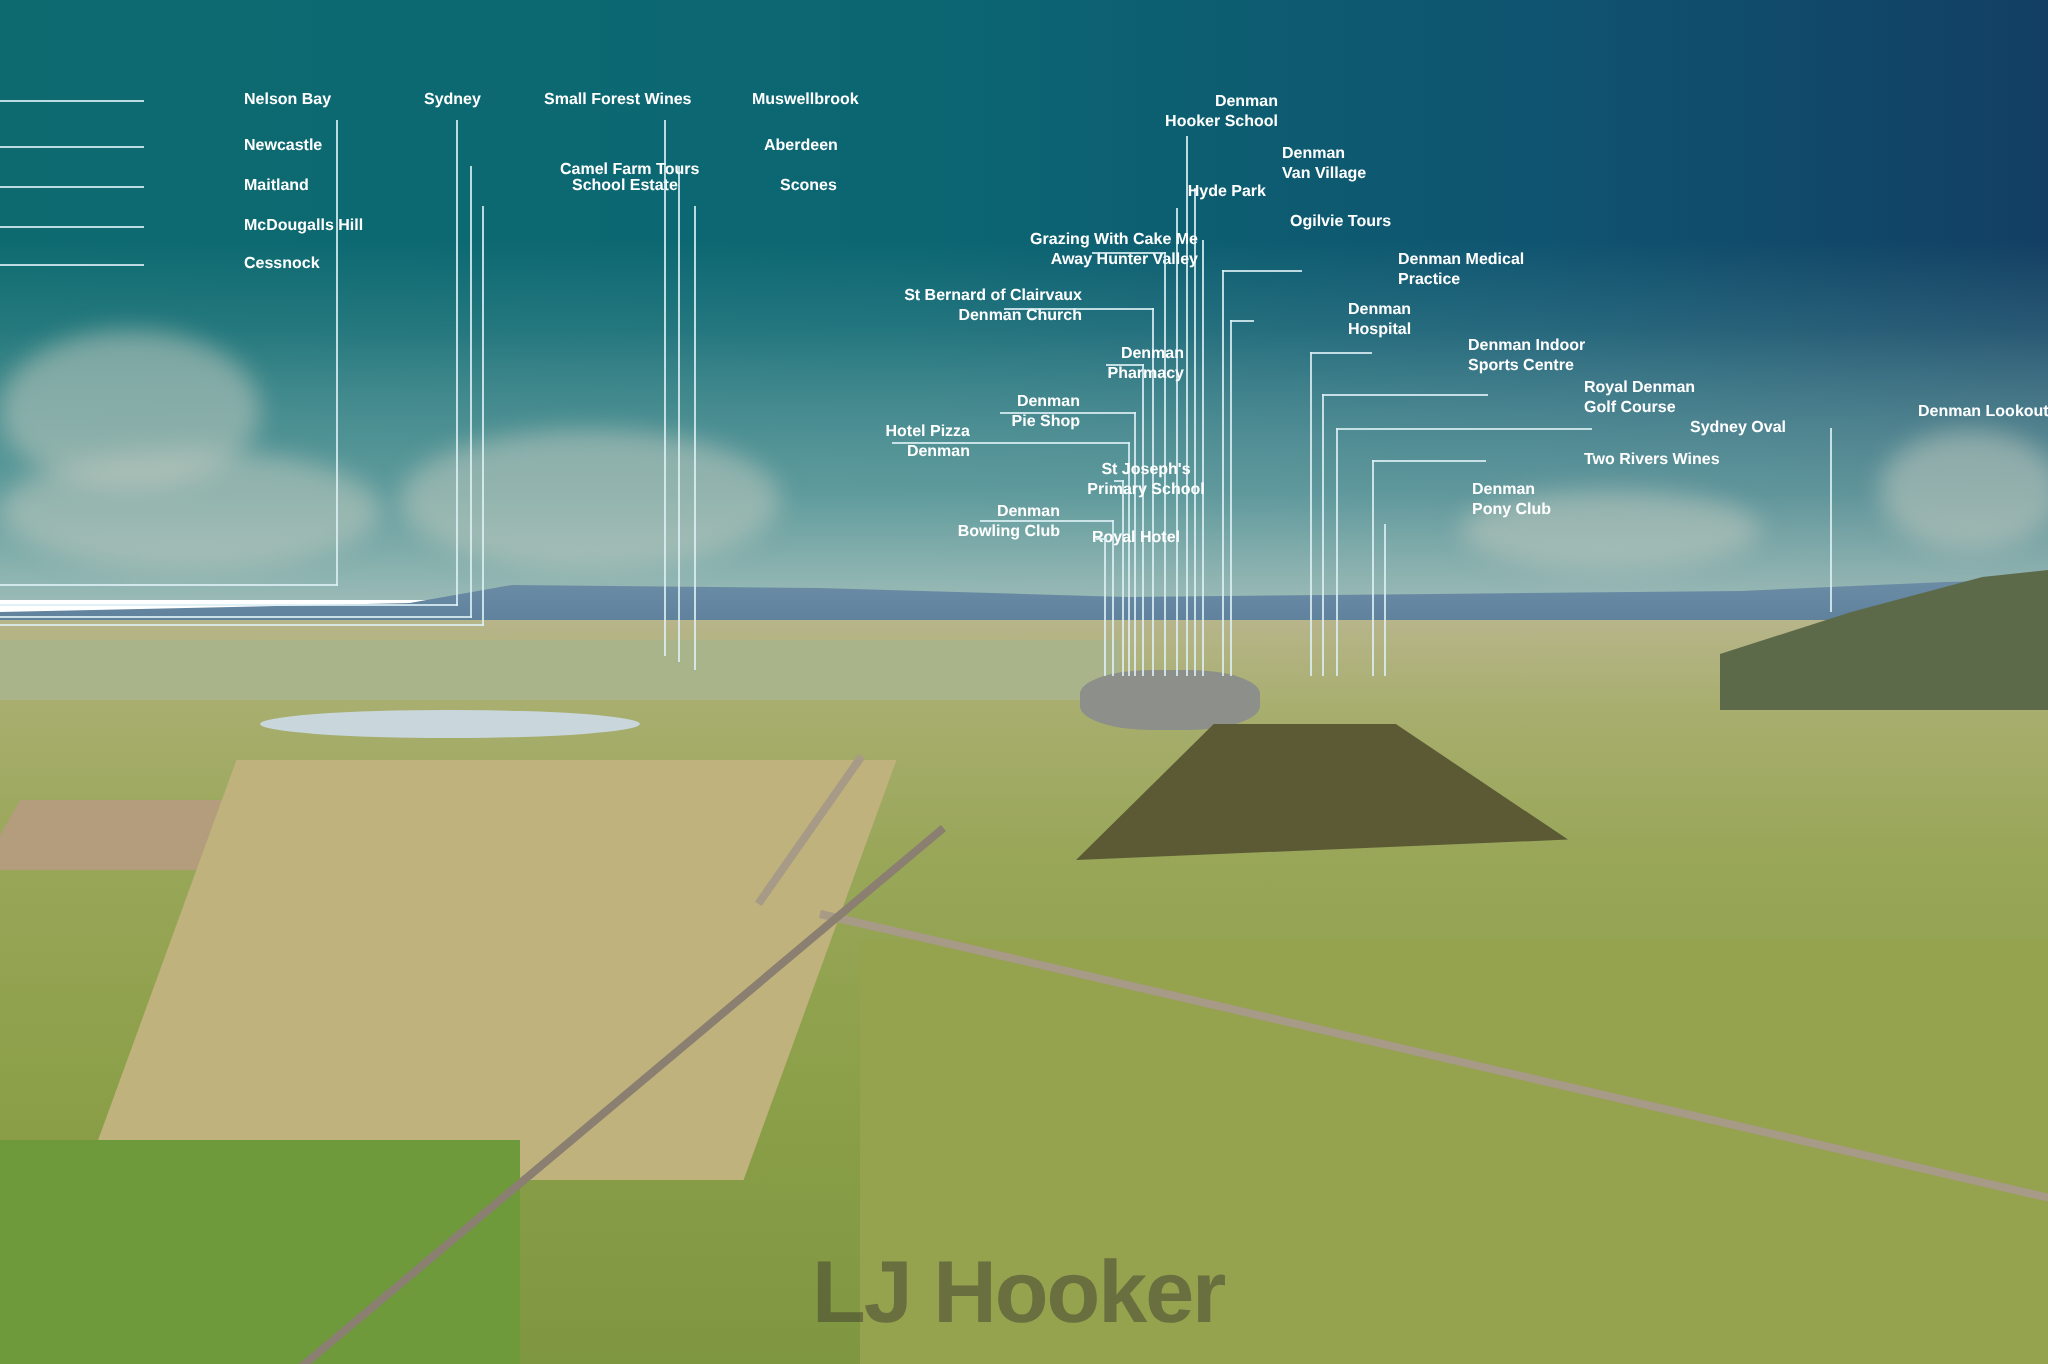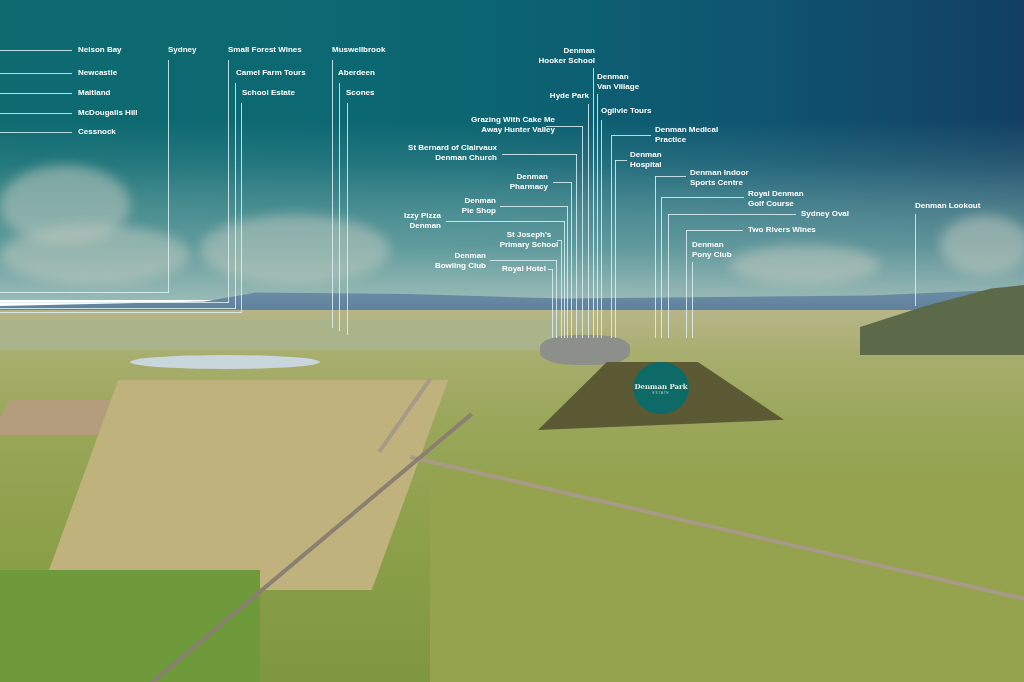--- a/index.html
+++ b/index.html
@@ -20,21 +20,21 @@
   .field { position:absolute; }
   .road { position:absolute; background:#a79a86; }
   .lease { position:absolute; left:538px; top:362px; width:246px; height:68px;
     background:#5b5a34; clip-path: polygon(28% 0, 65% 0, 100% 85%, 0 100%); }
   .logo-circle { position:absolute; left:633px; top:362px; width:56px; height:52px; border-radius:50%; background:#0d6a66;
     display:flex; flex-direction:column; align-items:center; justify-content:center; }
   .logo-circle .name { font-family:"DejaVu Serif", serif; font-size:7px; font-weight:bold; color:#e9eadf; }
   .logo-circle .sub { font-size:3px; letter-spacing:1px; color:#cfd8cf; }
   .watermark { position:absolute; left:406px; top:622px; font-size:44px; font-weight:bold; color:rgba(70,70,50,0.55); letter-spacing:-1px; }
 
-  .label { position:absolute; color:#ffffff; font-size:8px; font-weight:bold; line-height:10px; white-space:nowrap; }
+  .label { position:absolute; color:#ffffff; font-size:8px; font-weight:bold; line-height:10px; white-space:nowrap;margin-left:44px; }
   .label.right { text-align:right; }
   .line { position:absolute; background:rgba(220,240,245,0.85); }
 </style>
 </head>
 <body>
 
 <div id="scene">
   <div class="sky"></div>
   <div class="sky-lower"></div>
   <div class="cloud" style="left:0;top:165px;width:130px;height:80px;"></div>
@@ -52,44 +52,41 @@
   <div class="field" style="left:0;top:570px;width:260px;height:112px;background:#6f9a3c;"></div>
   <div class="field" style="left:430px;top:470px;width:594px;height:212px;background:#95a24e;"></div>
   <div class="field" style="left:540px;top:335px;width:90px;height:30px;background:#8c8f8a;border-radius:40%;"></div>
   <div class="ridge"></div>
 
   <div class="road" style="left:410px;top:455px;width:640px;height:4px;transform:rotate(13deg);transform-origin:left;"></div>
   <div class="road" style="left:150px;top:682px;width:420px;height:4px;transform:rotate(-40deg);transform-origin:left;background:#8a7f70;"></div>
   <div class="road" style="left:403px;top:370px;width:4px;height:90px;transform:rotate(35deg);"></div>
 
   <div class="lease"></div>
-  <div class="logo-circle">
-    <span class="name">Denman Park</span>
-    <span class="sub">ESTATE</span>
-  </div>
+  <div class="watermark">LJ Hooker</div>
 
   <div class="line" style="left:0;top:50px;width:72px;height:1px;"></div>
   <div class="label" style="left:78px;top:45px;">Nelson Bay</div>
   <div class="line" style="left:0;top:73px;width:72px;height:1px;"></div>
   <div class="label" style="left:78px;top:68px;">Newcastle</div>
   <div class="line" style="left:0;top:93px;width:72px;height:1px;"></div>
   <div class="label" style="left:78px;top:88px;">Maitland</div>
   <div class="line" style="left:0;top:113px;width:72px;height:1px;"></div>
   <div class="label" style="left:78px;top:108px;">McDougalls Hill</div>
   <div class="line" style="left:0;top:132px;width:72px;height:1px;"></div>
   <div class="label" style="left:78px;top:127px;">Cessnock</div>
 
   <div class="label" style="left:168px;top:45px;">Sydney</div>
   <div class="line" style="left:168px;top:60px;width:1px;height:233px;"></div>
   <div class="line" style="left:0;top:292px;width:169px;height:1px;"></div>
 
   <div class="label" style="left:228px;top:45px;">Small Forest Wines</div>
   <div class="line" style="left:228px;top:60px;width:1px;height:243px;"></div>
   <div class="line" style="left:0;top:302px;width:229px;height:1px;"></div>
-  <div class="label" style="left:236px;top:68px;text-align:center;">Camel Farm Tours</div>
+  <div class="label" style="left:236px;top:80px;text-align:center;">Camel Farm Tours</div>
   <div class="line" style="left:235px;top:83px;width:1px;height:226px;"></div>
   <div class="line" style="left:0;top:308px;width:236px;height:1px;"></div>
   <div class="label" style="left:242px;top:88px;">School Estate</div>
   <div class="line" style="left:241px;top:103px;width:1px;height:210px;"></div>
   <div class="line" style="left:0;top:312px;width:242px;height:1px;"></div>
 
   <div class="label" style="left:332px;top:45px;">Muswellbrook</div>
   <div class="line" style="left:332px;top:60px;width:1px;height:268px;"></div>
   <div class="label" style="left:338px;top:68px;">Aberdeen</div>
   <div class="line" style="left:339px;top:83px;width:1px;height:248px;"></div>
@@ -168,21 +165,21 @@
     <div>Pie Shop</div>
   </div>
   <div class="line" style="left:500px;top:206px;width:68px;height:1px;"></div>
   <div class="line" style="left:567px;top:206px;width:1px;height:132px;"></div>
 
   <div class="label" style="left:801px;top:209px;">Sydney Oval</div>
   <div class="line" style="left:668px;top:214px;width:128px;height:1px;"></div>
   <div class="line" style="left:668px;top:214px;width:1px;height:124px;"></div>
 
   <div class="label right" style="left:395px;top:211px;width:46px;">
-    <div>Izzy Pizza</div>
+    <div>Hotel Pizza</div>
     <div>Denman</div>
   </div>
   <div class="line" style="left:446px;top:221px;width:119px;height:1px;"></div>
   <div class="line" style="left:564px;top:221px;width:1px;height:117px;"></div>
 
   <div class="label right" style="left:496px;top:230px;width:66px;text-align:center;">
     <div>St Joseph's</div>
     <div>Primary School</div>
   </div>
   <div class="line" style="left:557px;top:240px;width:5px;height:1px;"></div>

